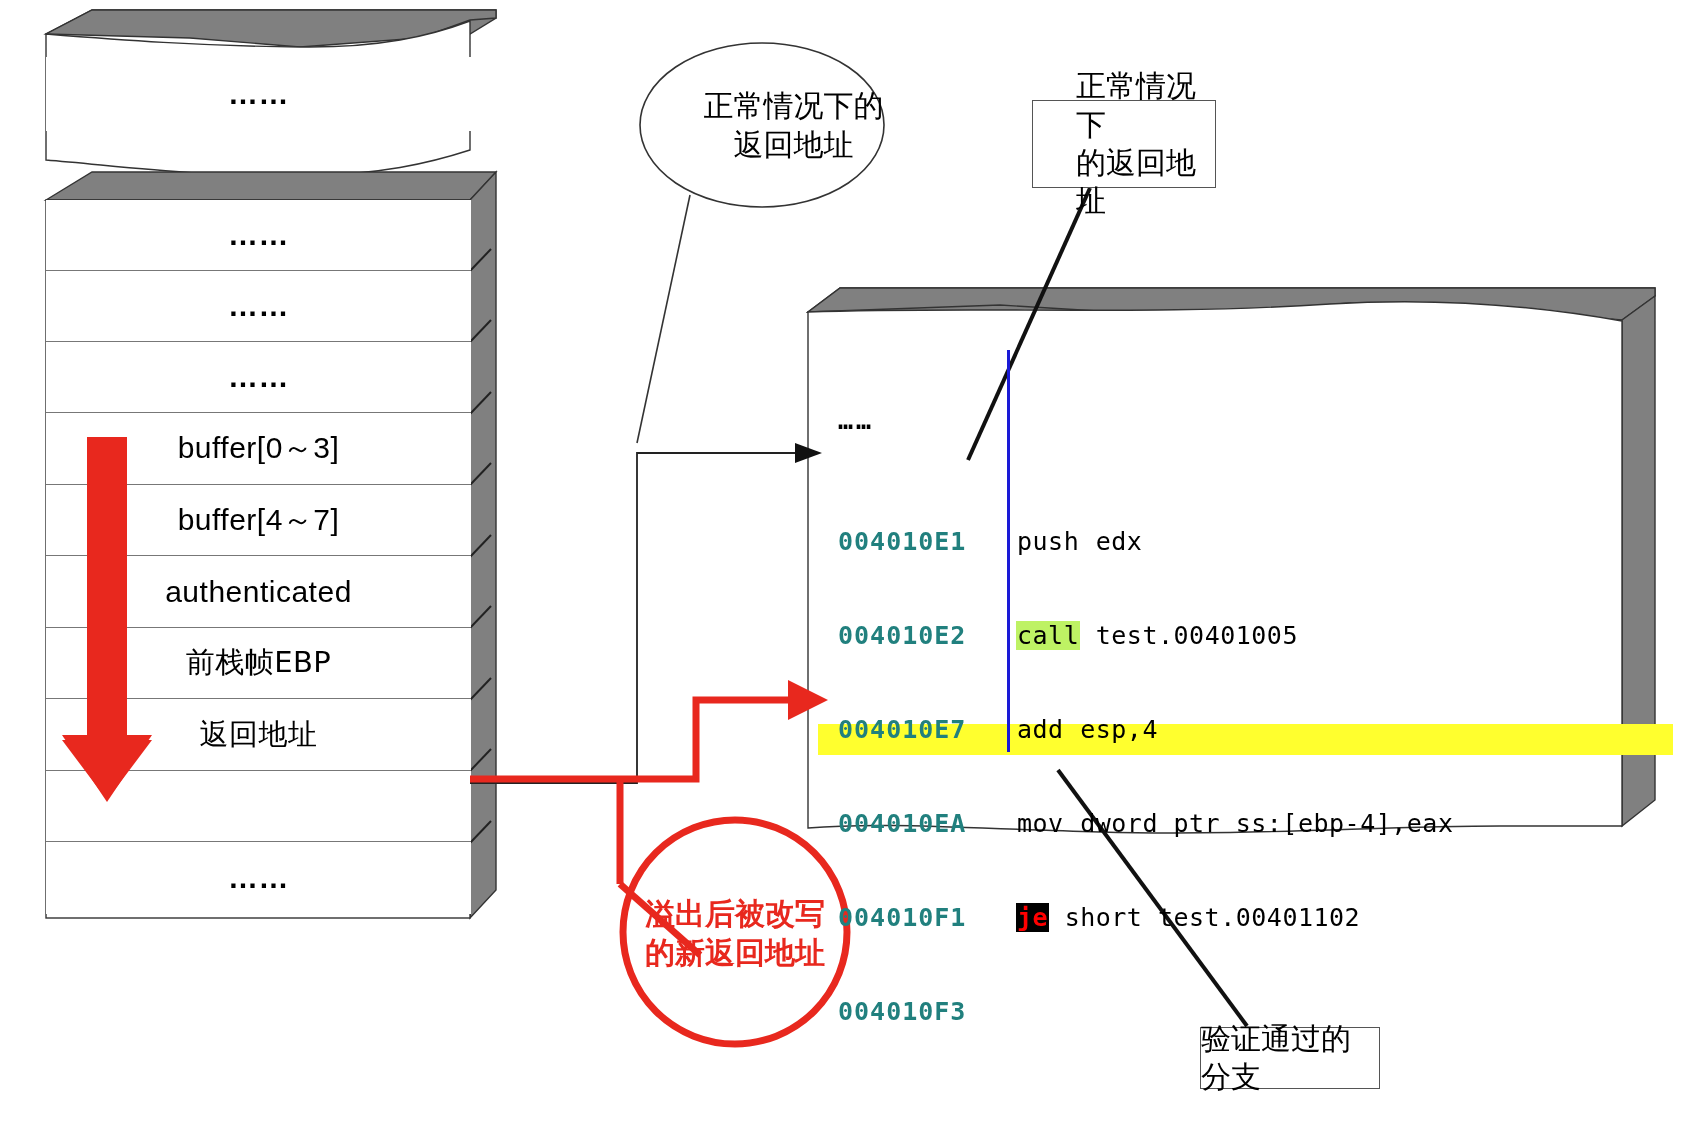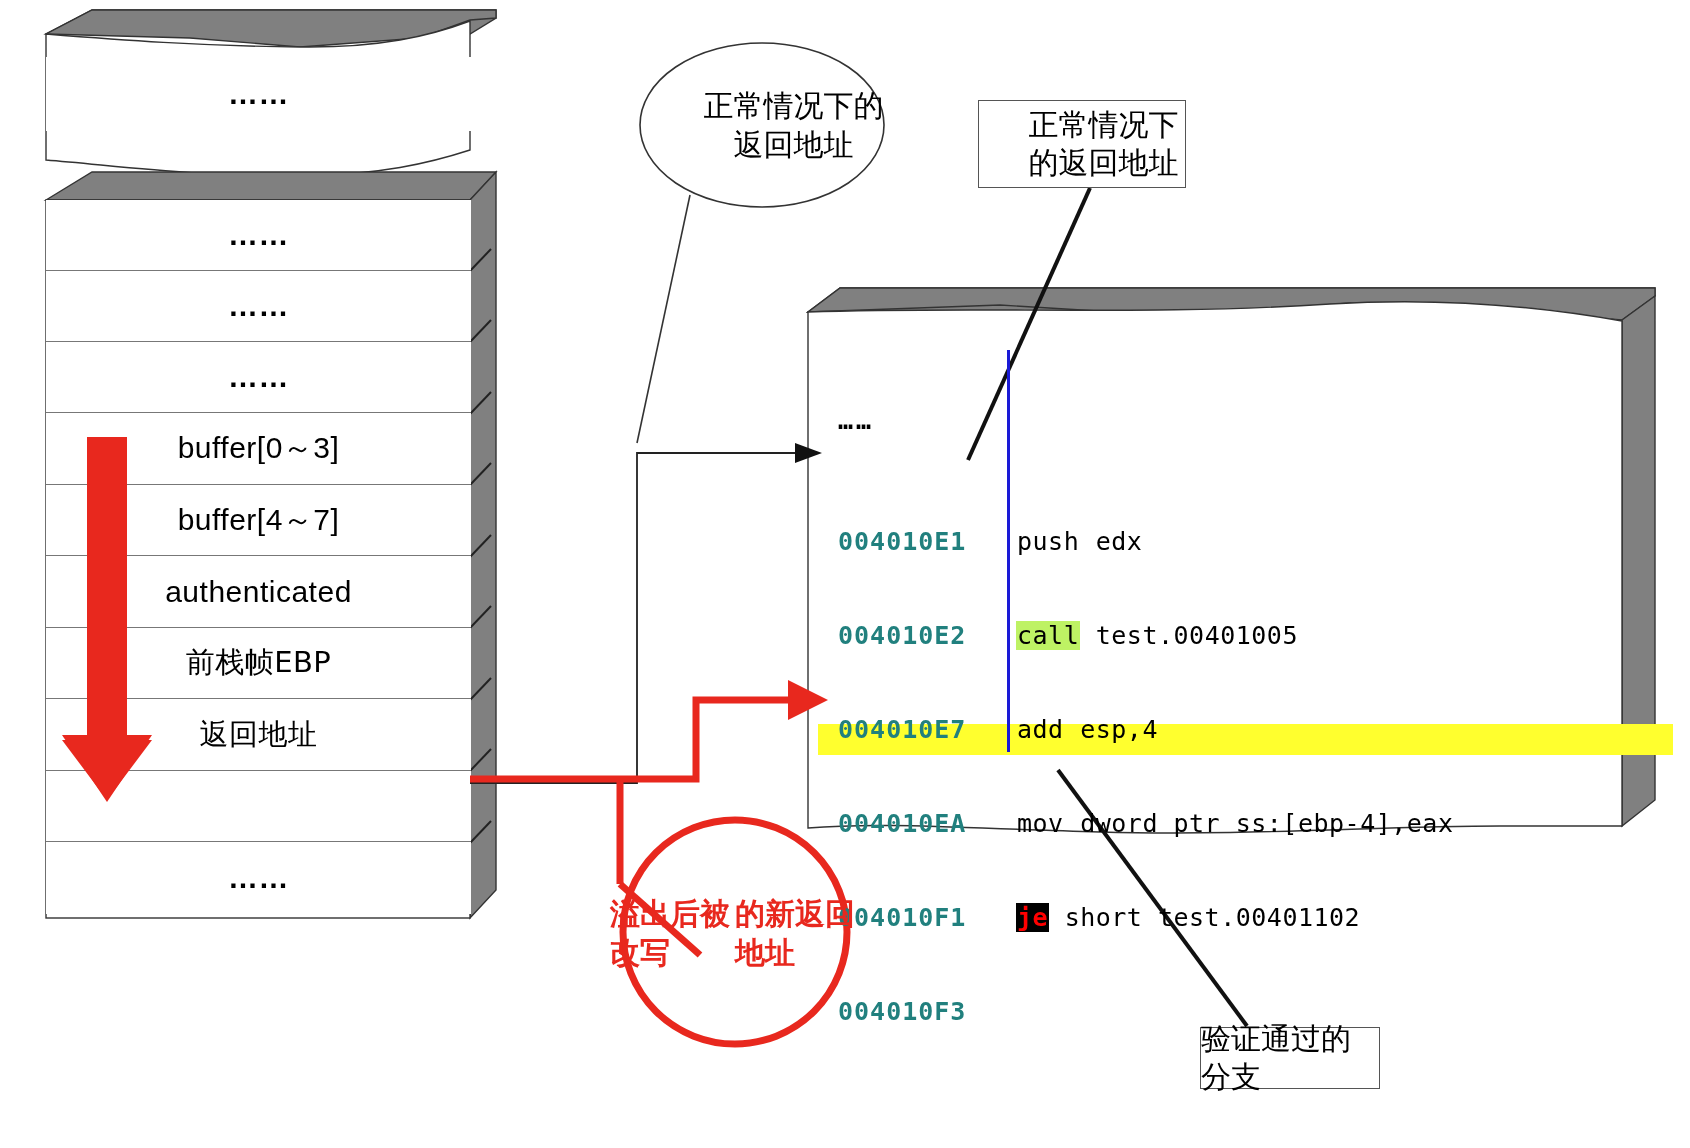--- a/index.html
+++ b/index.html
@@ -31,28 +31,28 @@
   .mn{padding:0 1px;}
   .mn.cyan{background:#bef264;}
   .mn.jmp{background:#000000;color:#ff0000;font-weight:bold;}
   .elip{padding-left:18px;font-weight:bold;letter-spacing:3px;color:#000;}
 
   
   .cnbox{position:absolute;border:1.7px solid #555;background:#fff;
          font-family:"DejaVu Sans","Liberation Sans",sans-serif;
          display:flex;flex-direction:column;align-items:center;justify-content:center;
          font-size:30px;line-height:1.28;color:#000;box-sizing:border-box;}
-  #callout-normal-ret-box{left:978px;top:100px;width:208px;height:88px;padding-left:43px;}
+  #callout-normal-ret-box{left:1032px;top:100px;width:184px;height:88px;padding-left:43px;}
   #callout-branch-box{left:1200px;top:1027px;width:180px;height:62px;}
   .ellipse-label{position:absolute;left:671px;top:45px;width:245px;height:160px;
          display:flex;flex-direction:column;align-items:center;justify-content:center;
          font-family:"DejaVu Sans","Liberation Sans",sans-serif;font-size:30px;
          line-height:1.3;color:#000;}
   .red-label{position:absolute;left:610px;top:845px;width:250px;height:175px;
-         display:flex;flex-direction:row;align-items:center;justify-content:center;
+         display:flex;flex-direction:column;align-items:center;justify-content:center;
          font-family:"DejaVu Sans","Liberation Sans",sans-serif;font-size:30px;
          font-weight:bold;line-height:1.3;color:#e8281e;}
 </style>
 </head>
 <body>
 
 <svg class="layer">
 
   <polygon points="46,34 92,10 496,10 496,18 470,34" fill="#808080" stroke="#333" stroke-width="1.4"></polygon>
   <polygon points="46,34 190,38 300,47 420,38 470,20 496,18 496,10 92,10" fill="#808080" stroke="#333" stroke-width="1.4"></polygon>

